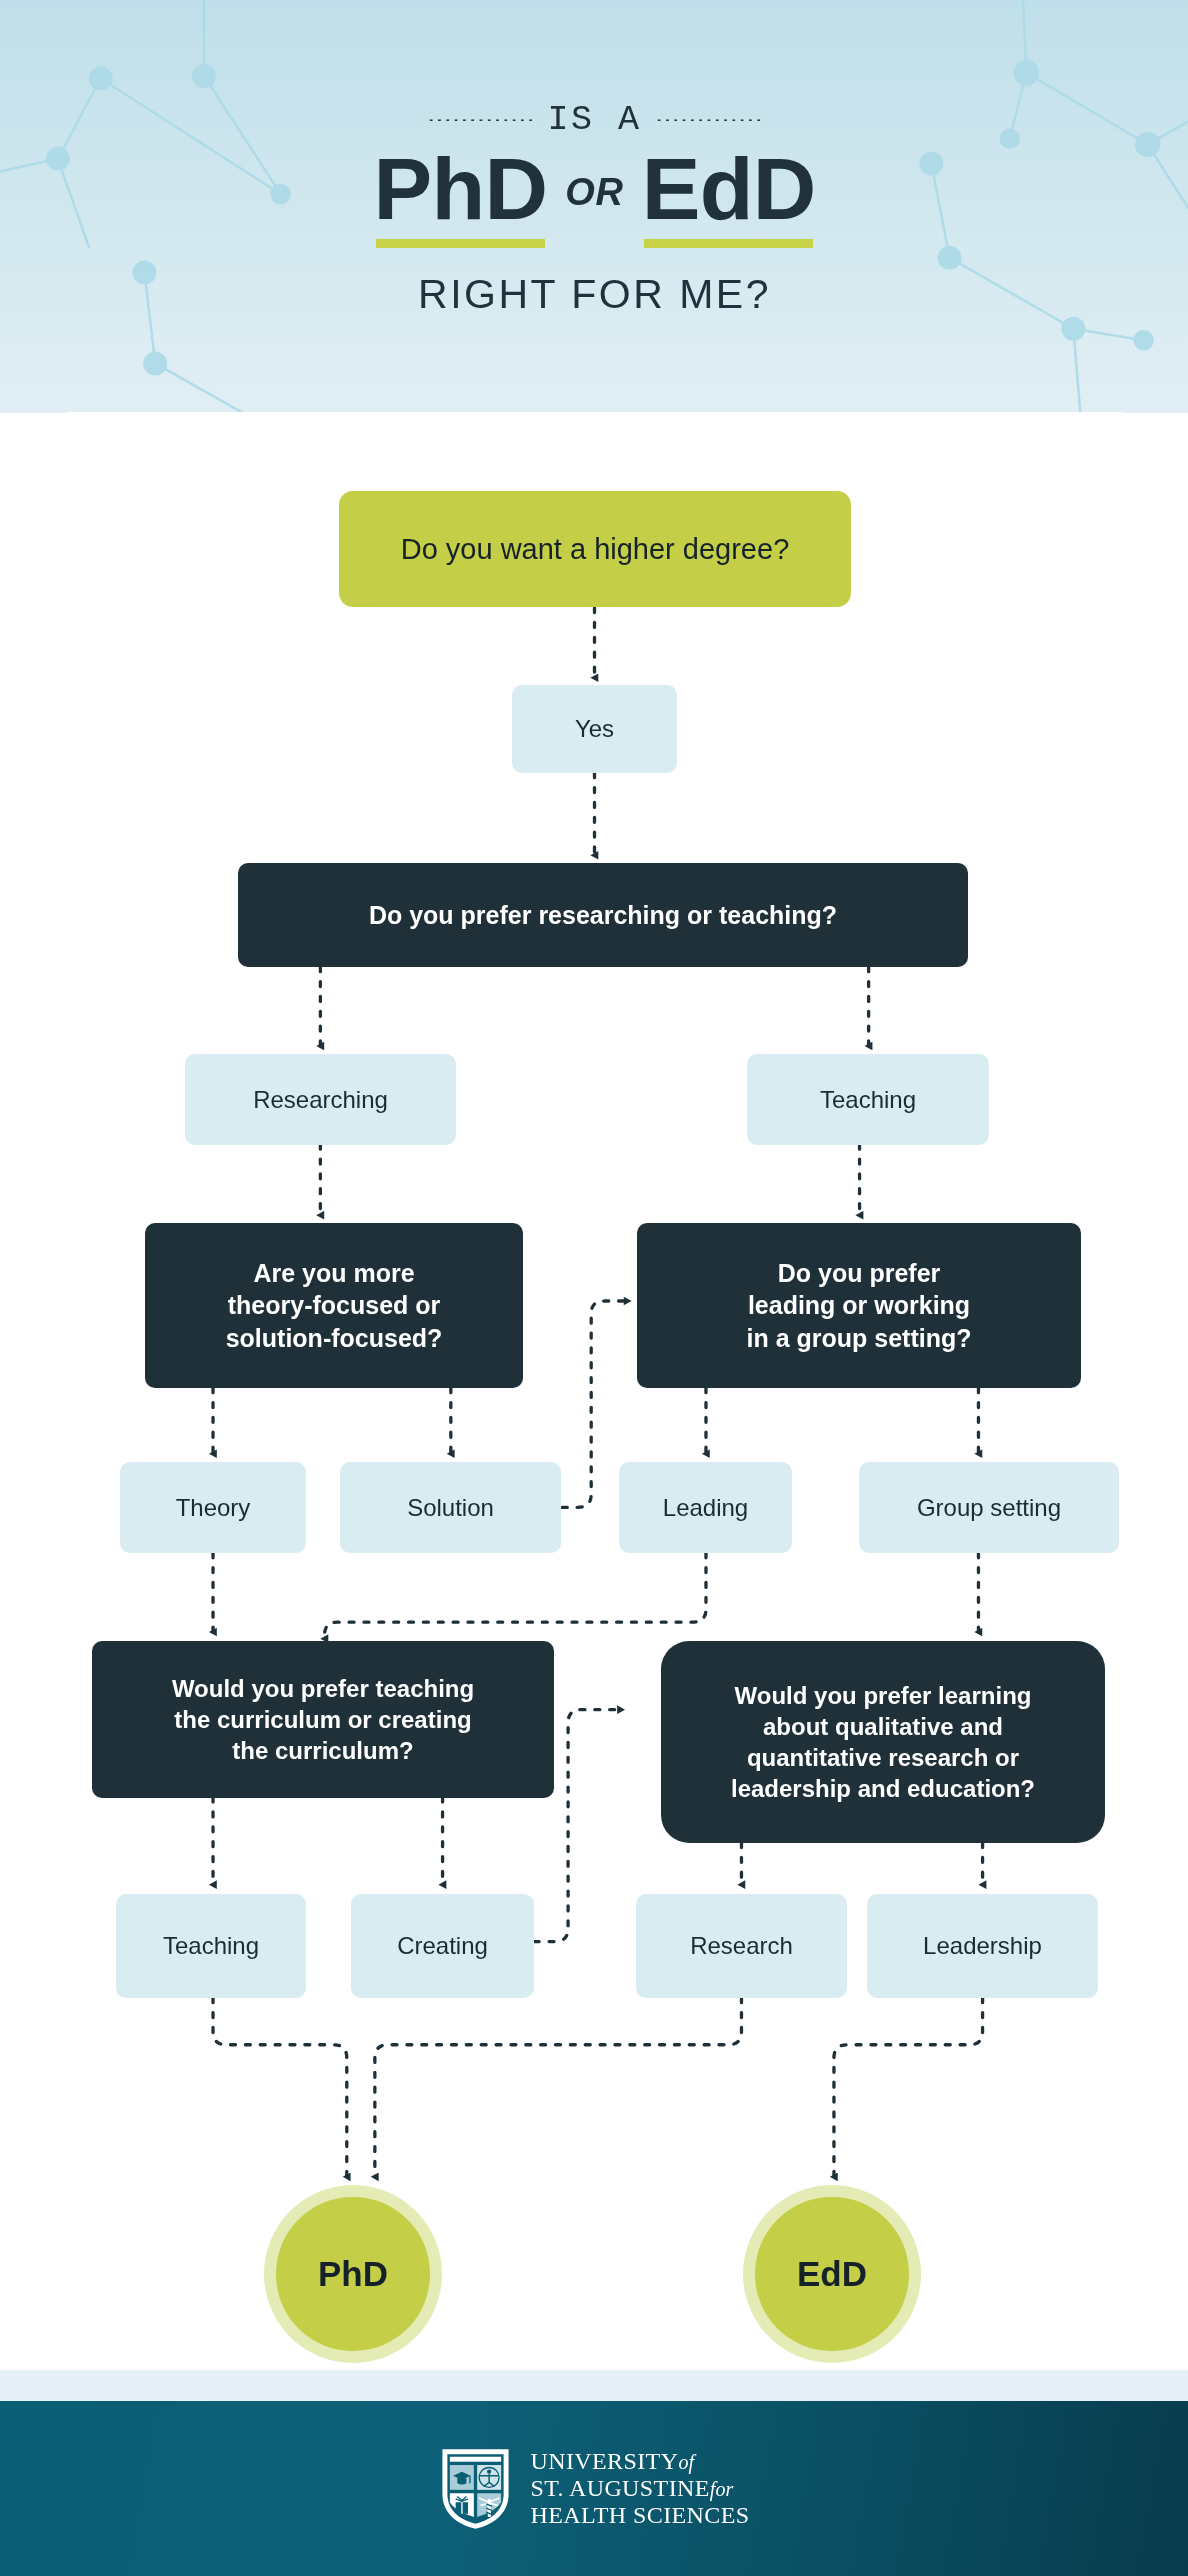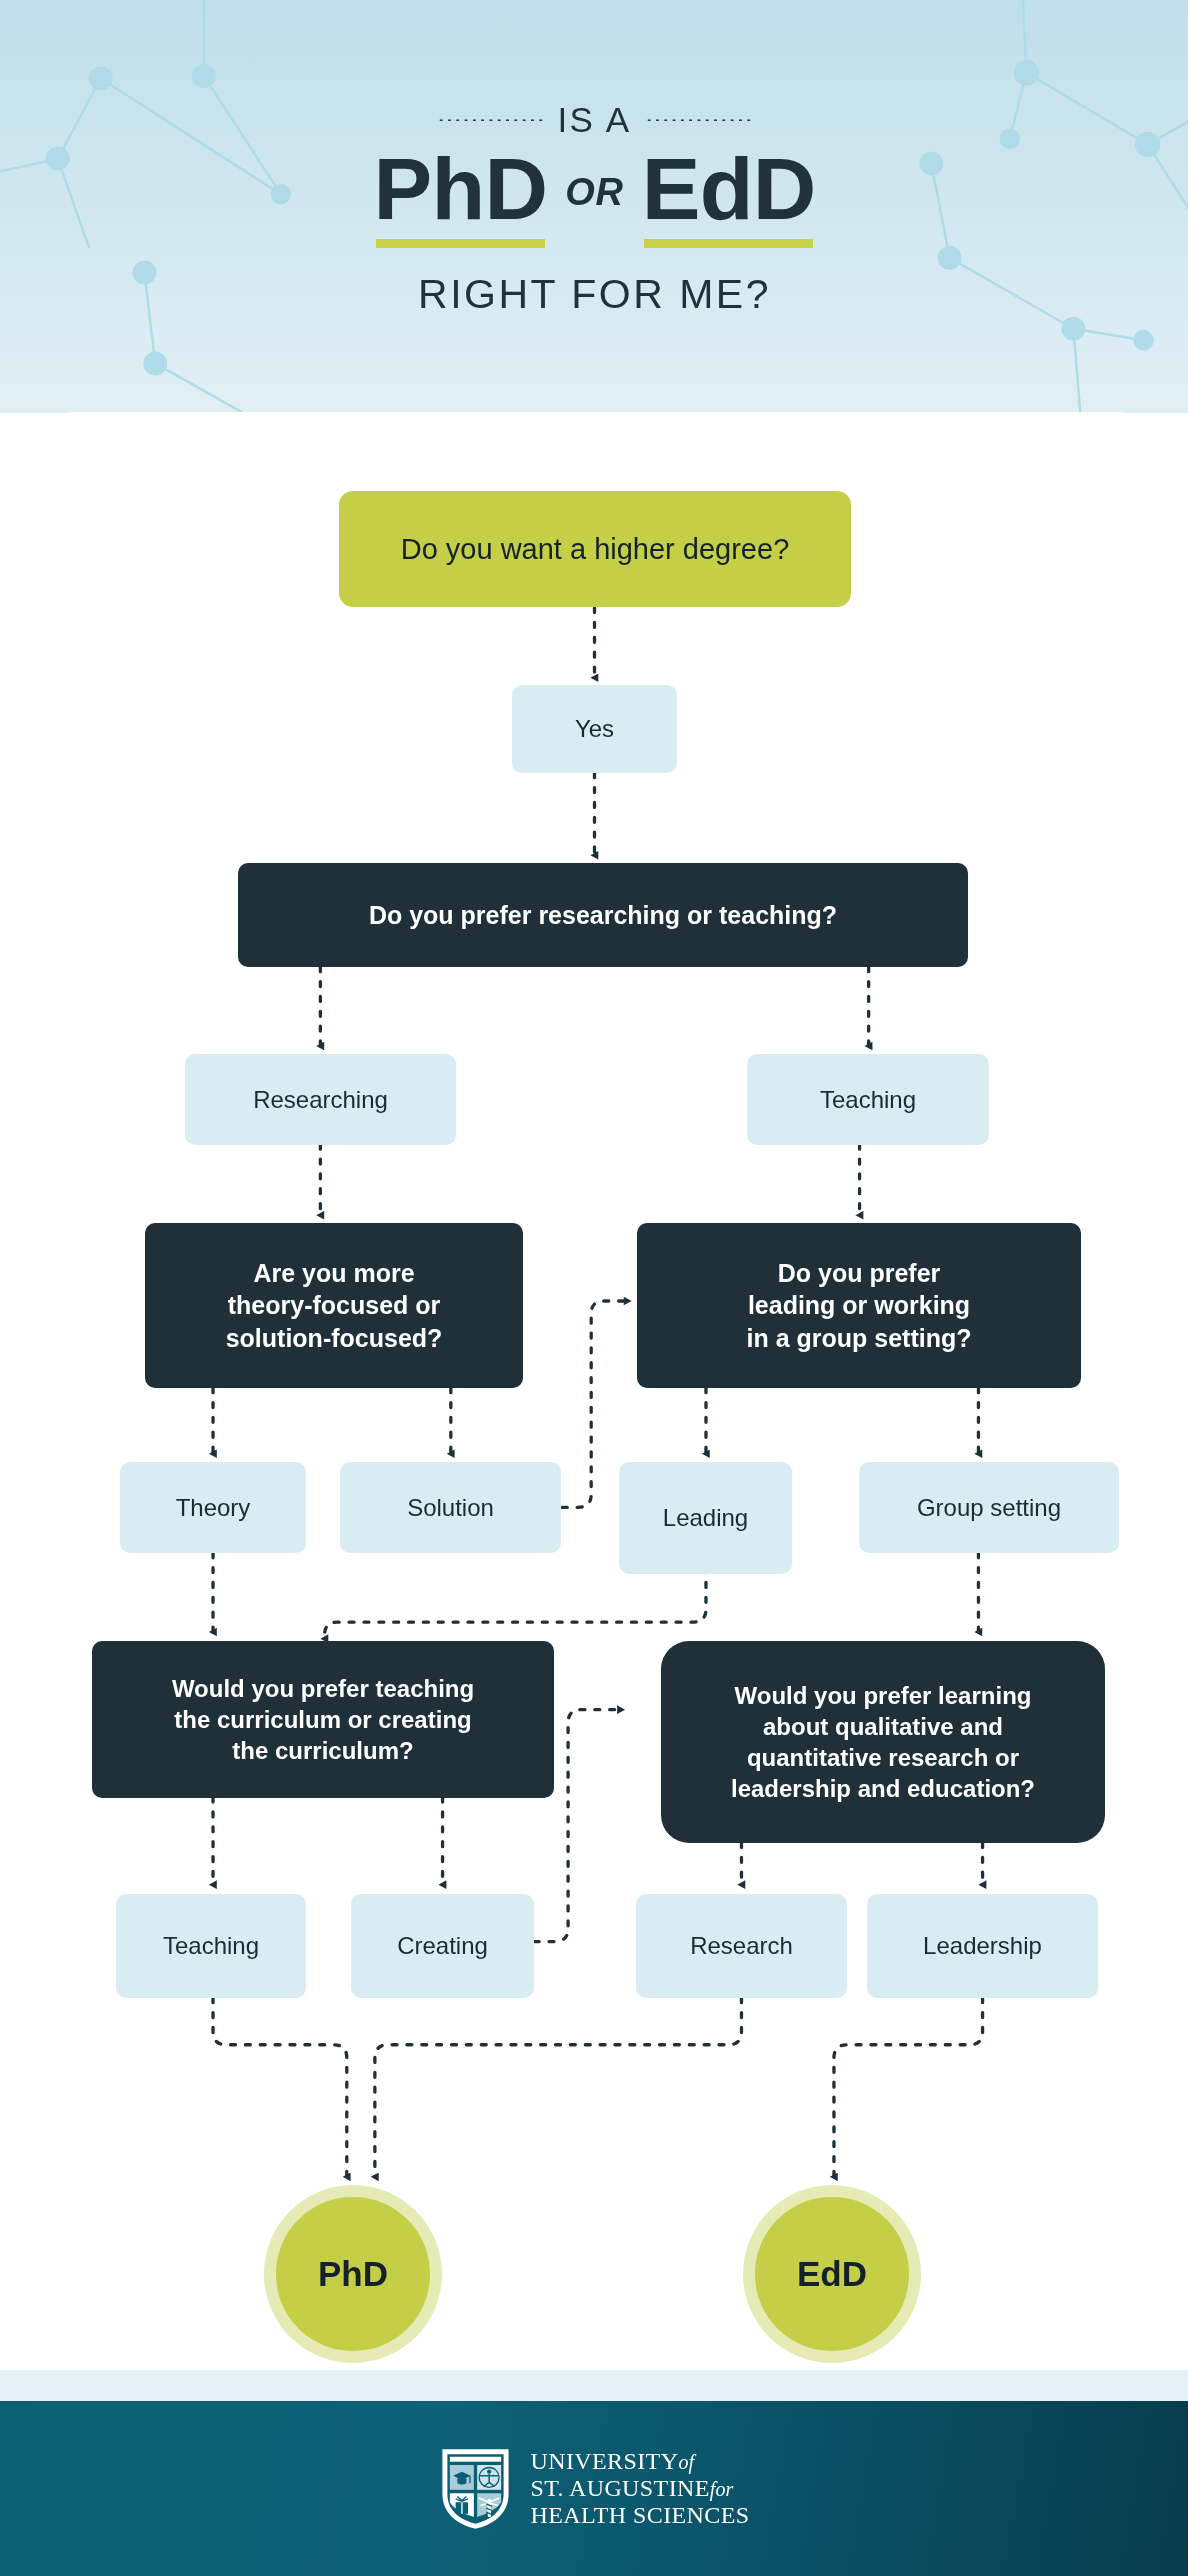--- a/index.html
+++ b/index.html
@@ -27,21 +27,21 @@
     margin-top:5px;
   }
   .eyebrow .dots{
     width:107px;height:2.5px;
     background-image:radial-gradient(circle, #22323c 1.2px, rgba(0,0,0,0) 1.2px);
     background-size:8.3px 3.3px;background-repeat:repeat-x;background-position:0 50%;
     opacity:.95;
   }
   .eyebrow .txt{
     font-size:35px;letter-spacing:2.5px;color:#22323c;font-weight:400;
-    font-family:Liberation Sans, sans-serif;
+    font-family:Liberation Mono, monospace;
   }
   .bigline{
     display:flex;align-items:flex-end;justify-content:center;gap:18px;
     margin-top:5px;
   }
   .bigword{position:relative;padding-bottom:16.5px;}
   .bigword .w{
     font-size:88px;font-weight:700;color:#22323c;line-height:1;
     letter-spacing:-0.8px;display:block;
     font-family:"Liberation Sans", sans-serif;
@@ -256,21 +256,21 @@
 
     <div class="node n-dark" style="left:145px;top:811px;width:378px;height:165px;white-space:pre-line;">Are you more
 theory-focused or
 solution-focused?</div>
     <div class="node n-dark" style="left:637px;top:811px;width:444px;height:165px;white-space:pre-line;">Do you prefer
 leading or working
 in a group setting?</div>
 
     <div class="node n-light" style="left:120px;top:1050px;width:186px;height:91px;">Theory</div>
     <div class="node n-light" style="left:340px;top:1050px;width:221px;height:91px;">Solution</div>
-    <div class="node n-light" style="left:619px;top:1050px;width:173px;height:112px;">Leading</div>
+    <div class="node n-light" style="left:619px;top:1050px;width:173px;height:91px;">Leading</div>
     <div class="node n-light" style="left:859px;top:1050px;width:260px;height:91px;">Group setting</div>
 
     <div class="node n-dark narrow" style="left:92px;top:1229px;width:462px;height:157px;white-space:pre-line;text-align:center;">Would you prefer teaching
 the curriculum or creating
 the curriculum?</div>
     <div class="node n-dark narrow" style="left:661px;top:1229px;width:444px;height:202px;white-space:pre-line;border-radius:28px;">Would you prefer learning
 about qualitative and
 quantitative research or
 leadership and education?</div>
 

